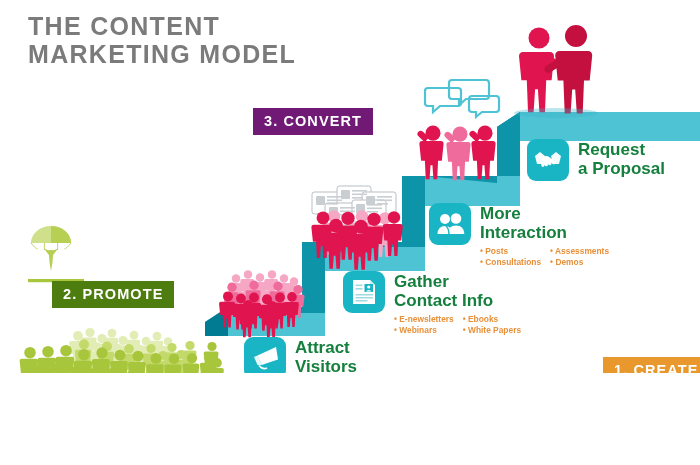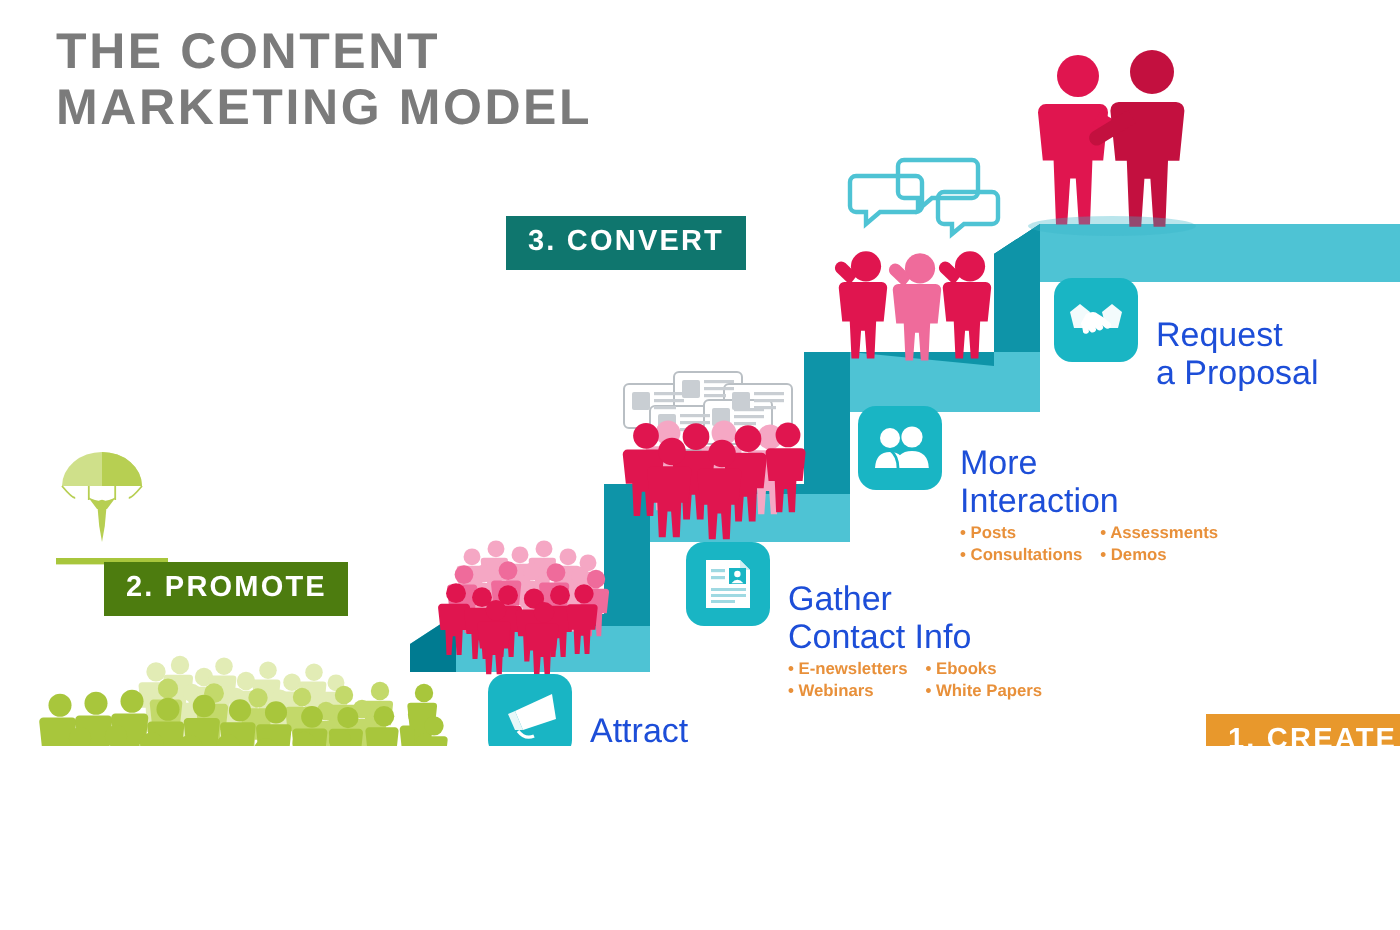--- a/index.html
+++ b/index.html
@@ -19,36 +19,36 @@
     text-transform:uppercase;white-space:pre-line;
   }
 
   
   .badge{
     position:absolute;color:#fff;font-weight:bold;
     font-size:14.5px;letter-spacing:1.1px;
     padding:5px 11px 6px 11px;text-transform:uppercase;
     white-space:nowrap;
   }
-  .badge-convert{left:253px;top:108px;background:#0f766e;}
+  .badge-convert{left:253px;top:108px;background:#701a75;}
   .badge-promote{left:52px;top:281px;background:#4d7c0f;}
   .badge-create{left:563px;top:357px;background:#e8982c;margin-left:40px;}
 
   
   .block{position:absolute;}
   .block .row{display:flex;align-items:flex-start;}
   .ic{
     width:42px;height:42px;border-radius:9px;background:#19b5c4;
     flex:0 0 42px;display:flex;align-items:center;justify-content:center;
     margin-right:9px;
   }
   .ic svg{display:block;}
   .heading{
-    color:#1d4ed8;font-weight:normal;font-size:17px;line-height:19px;
-    white-space:pre-line;padding-top:1px;margin-top:18px;
+    color:#15803d;font-weight:bold;font-size:17px;line-height:19px;
+    white-space:pre-line;padding-top:1px;
   }
   .bullets{
     display:flex;margin-top:1px;color:#e8903a;
     font-size:8.4px;line-height:11.4px;font-weight:bold;
   }
   .bullets ul{list-style:none;margin:0;padding:0;}
   .bullets ul:first-child{margin-right:9px;}
   .bullets li{white-space:nowrap;}
   .bullets li::before{content:"• ";}
 

